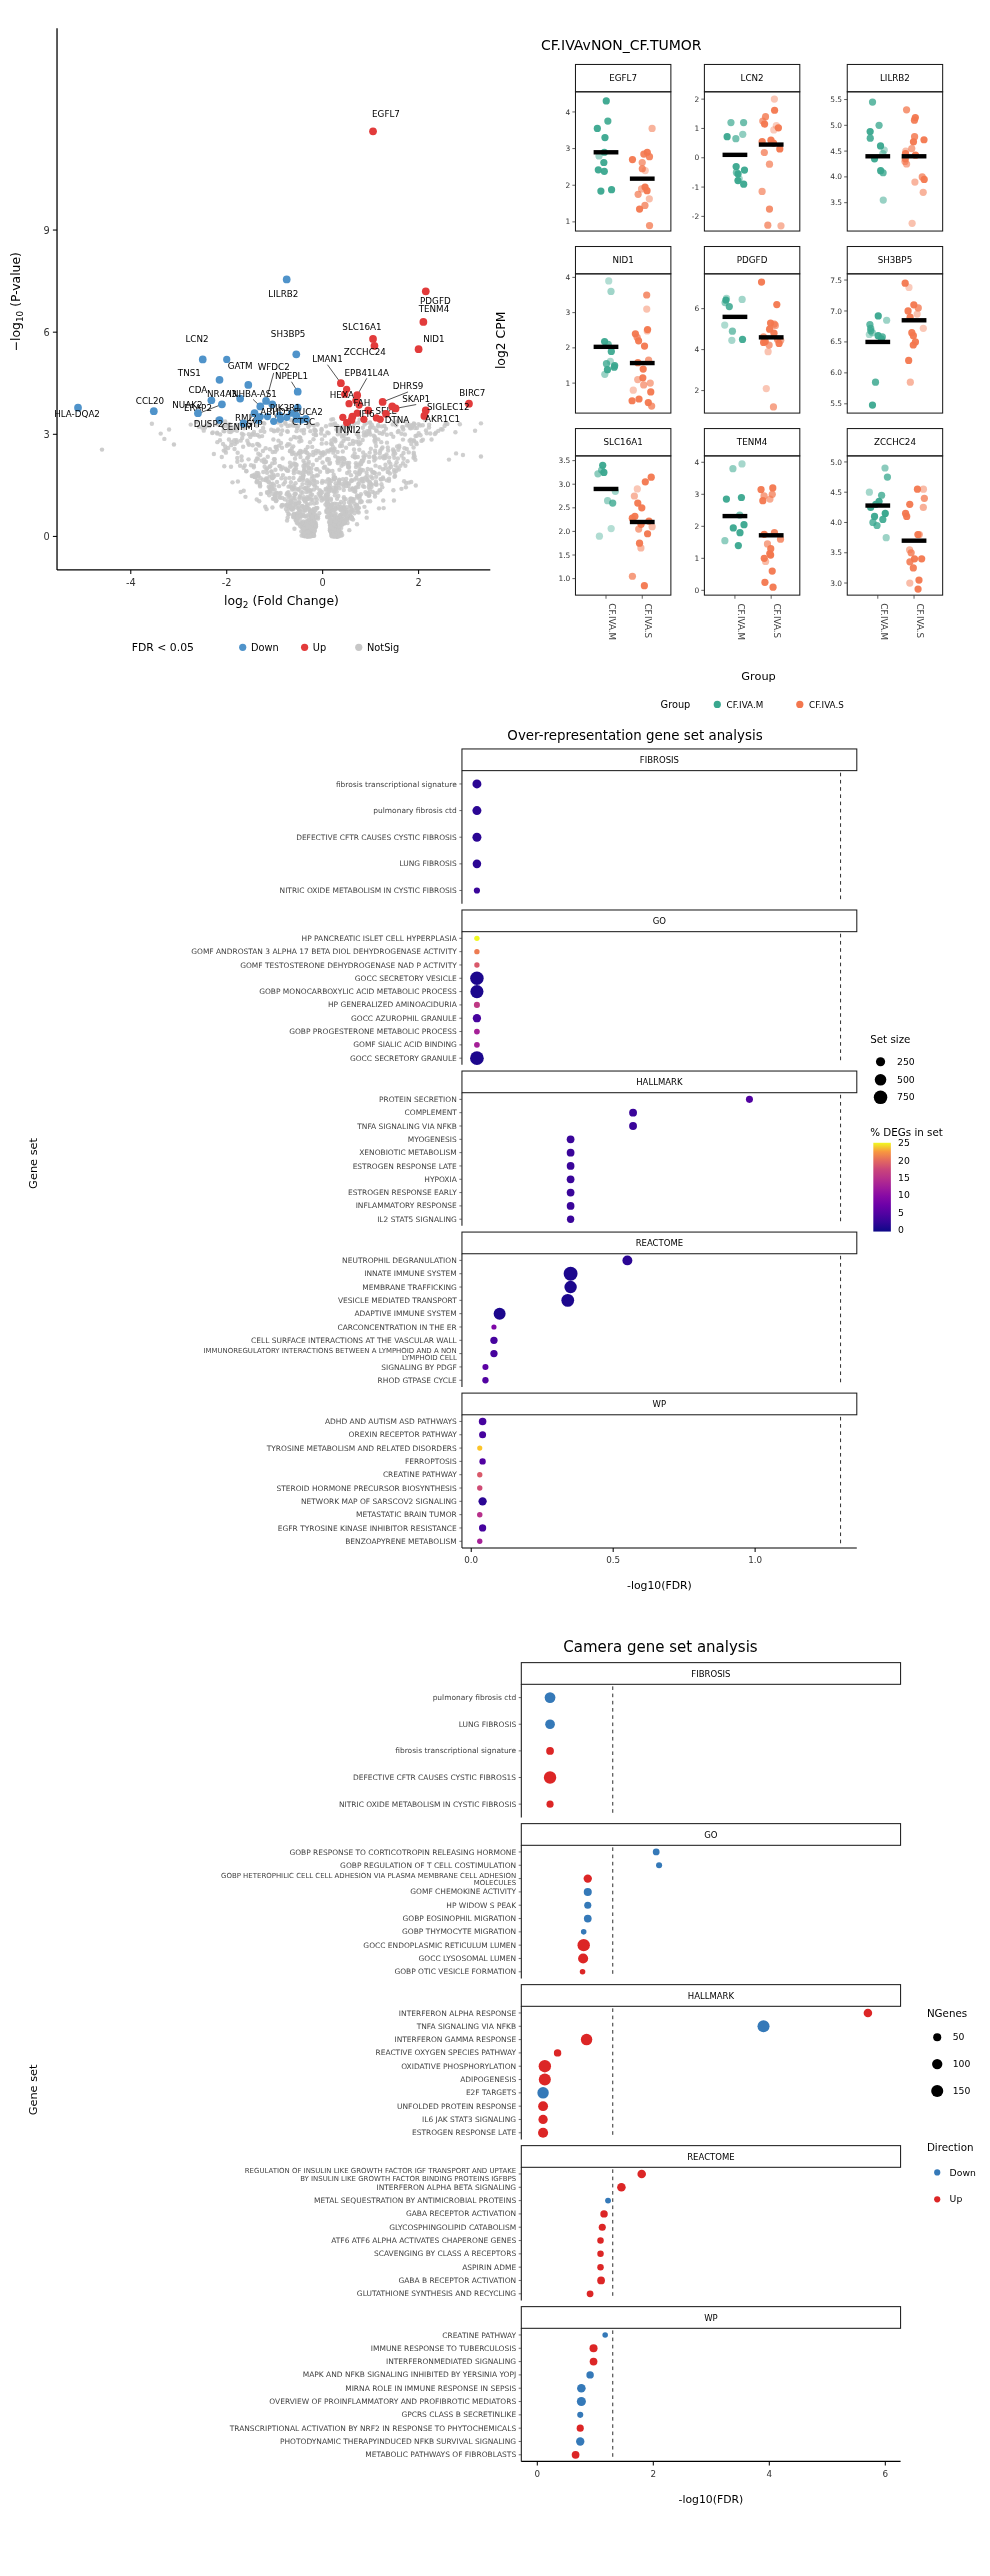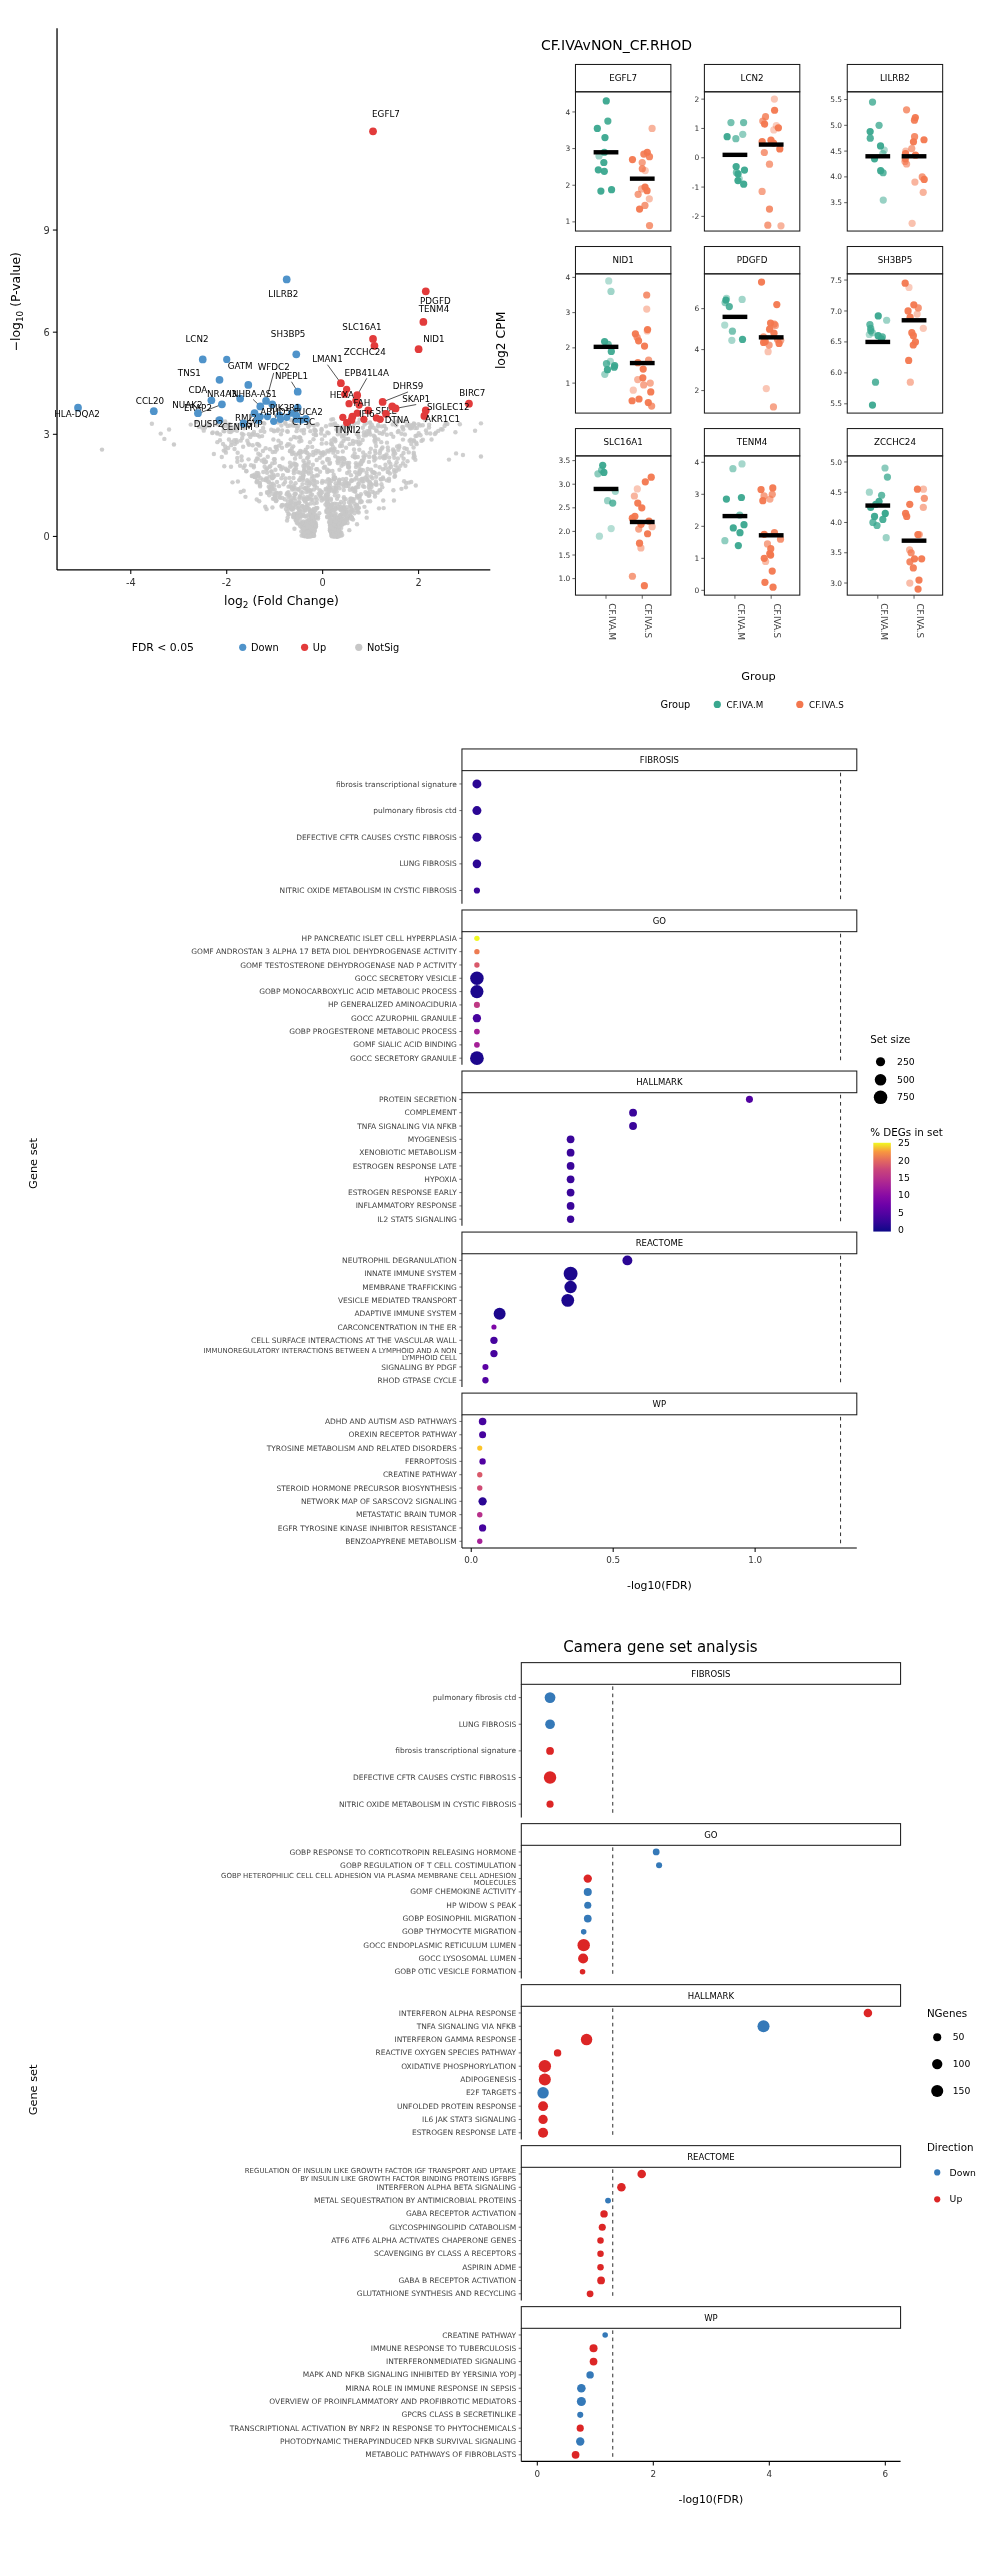--- a/index.html
+++ b/index.html
@@ -6,21 +6,22 @@
   #canvas{position:relative;width:991px;height:2576px;background:#fff;overflow:hidden;
           font-family:"DejaVu Sans",sans-serif;}
   .sec-title{position:absolute;color:#000;font-family:"DejaVu Sans",sans-serif;}
   svg{position:absolute;overflow:visible;}
   svg text{font-family:"DejaVu Sans",sans-serif;}
 </style>
 </head>
 <body>
 
 <div id="canvas">
-  <div class="sec-title" style="left:541px;top:37px;font-size:14px;">CF.IVAvNON_CF.RHOD</div>
+  <div class="sec-title" style="left:541px;top:37px;font-size:14px;">CF.IVAvNON_CF.TUMOR</div>
+  <div class="sec-title" style="left:279px;top:728px;width:712px;text-align:center;font-size:13.4px;">Over-representation gene set analysis</div>
   <div class="sec-title" style="left:330px;top:1638px;width:661px;text-align:center;font-size:15px;">Camera gene set analysis</div>
 
   <svg id="volcano" style="left:0;top:0;" width="537" height="686" viewBox="0 0 1040 1330">
       <g>
         <circle cx="656.5" cy="1039.5" r="4.3" fill="#c7c7c7" opacity="0.85"></circle>
         <circle cx="634.6" cy="974.6" r="4.3" fill="#c7c7c7" opacity="0.85"></circle>
         <circle cx="714.7" cy="895.5" r="4.3" fill="#c7c7c7" opacity="0.85"></circle>
         <circle cx="577.2" cy="948.9" r="4.3" fill="#c7c7c7" opacity="0.85"></circle>
         <circle cx="564.6" cy="945.0" r="4.3" fill="#c7c7c7" opacity="0.85"></circle>
         <circle cx="479.0" cy="854.6" r="4.3" fill="#c7c7c7" opacity="0.85"></circle>

